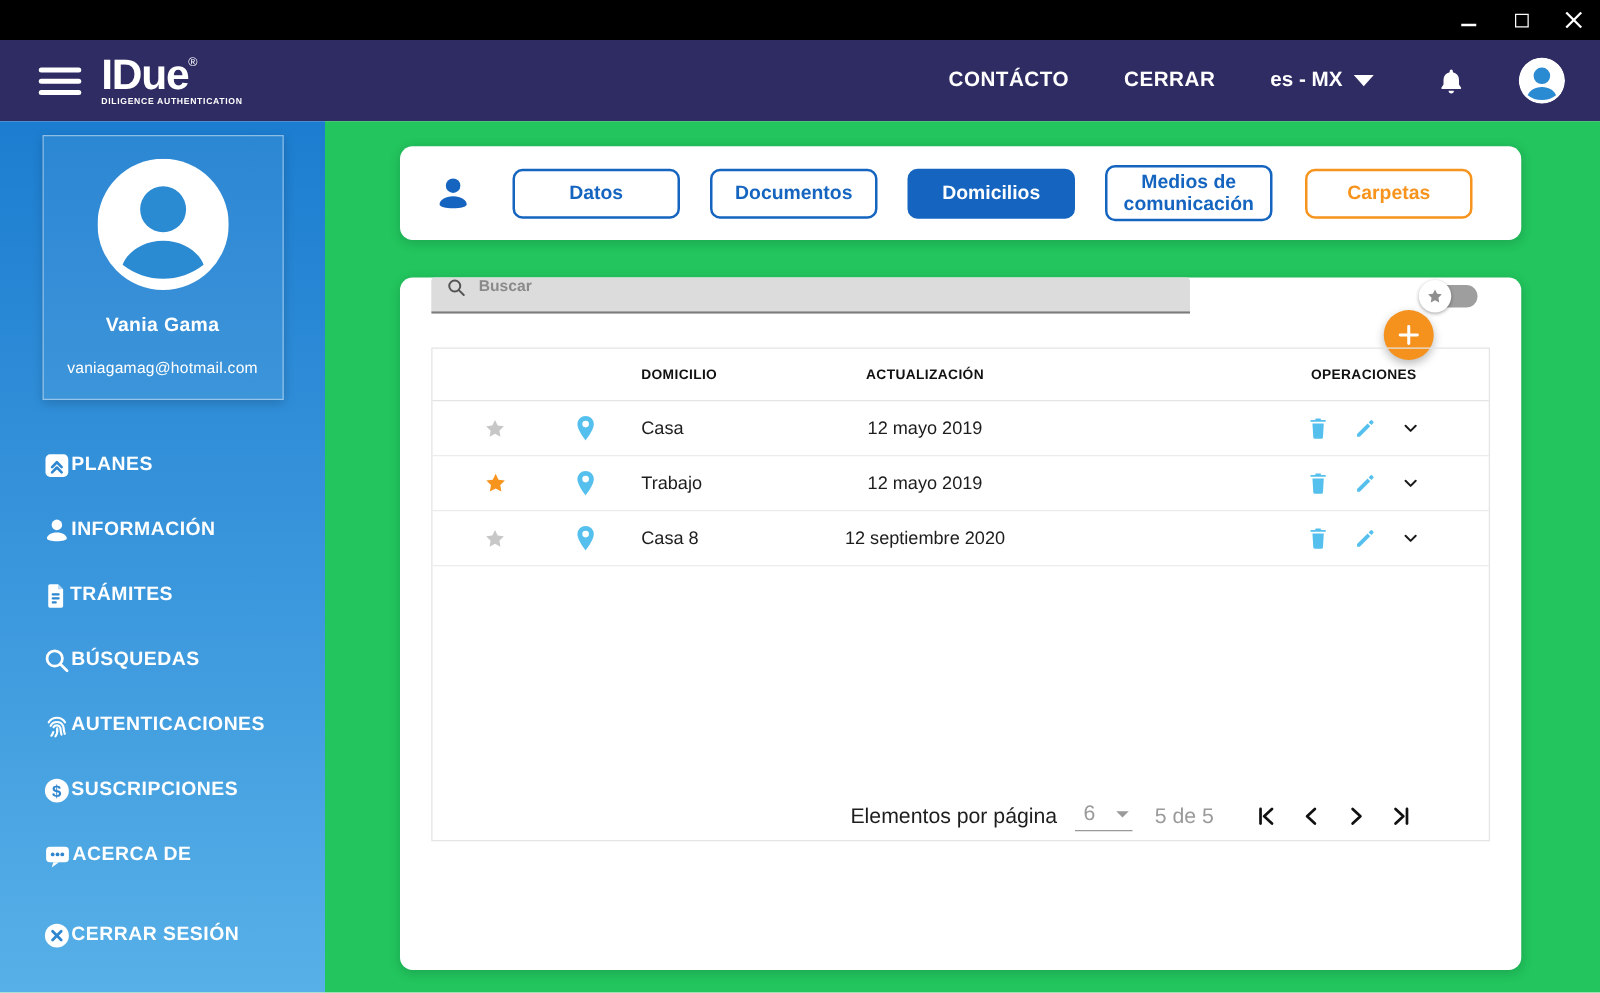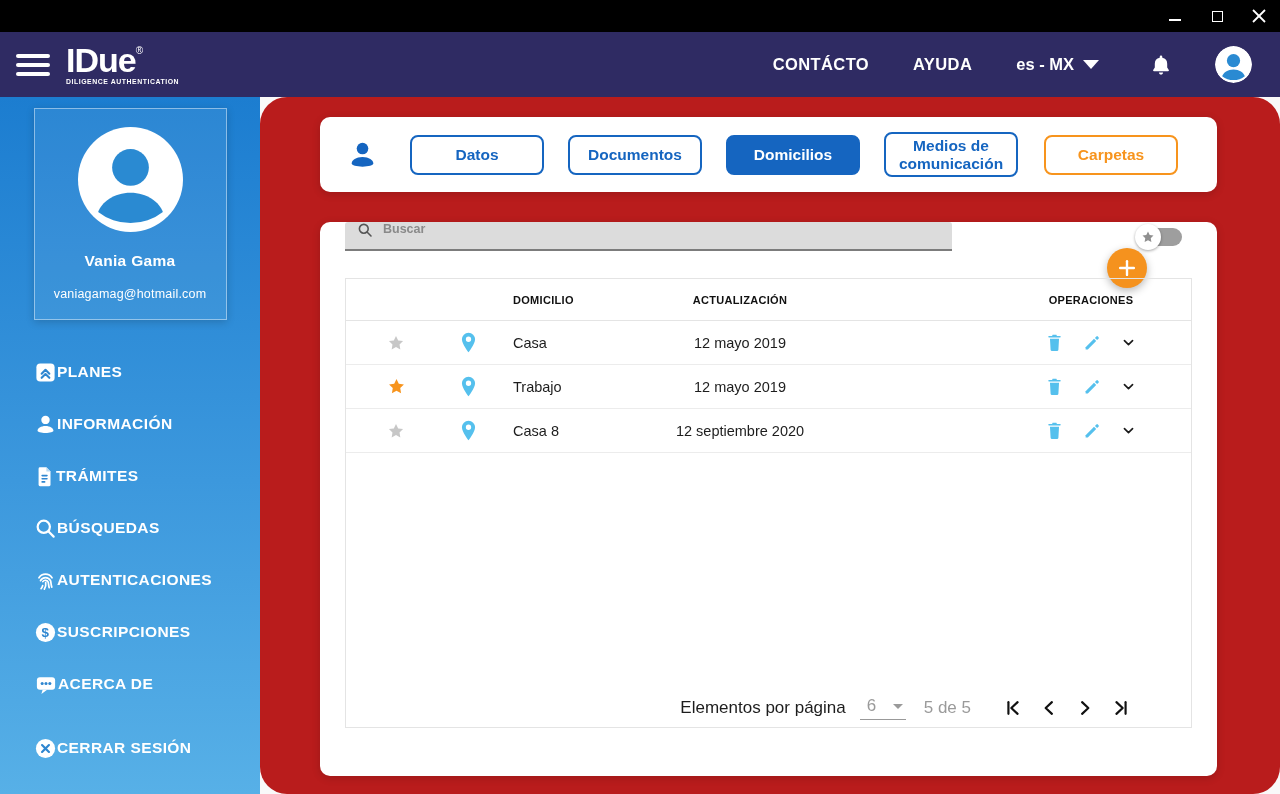--- a/index.html
+++ b/index.html
@@ -7,21 +7,21 @@
     font-family:"Liberation Sans", sans-serif; background:#f9f9f9; }
 
   
   .titlebar { height:32px; background:#000; display:flex; justify-content:flex-end; align-items:center; }
   .winbtn { width:42px; height:32px; display:flex; align-items:center; justify-content:center; cursor:pointer; }
   .min-glyph { width:12px; height:2px; background:#fff; margin-top:8px; }
   .max-glyph { width:11px; height:11px; border:1.7px solid #fff; }
   .close-glyph line { stroke:#fff; stroke-width:1.8; }
 
   
-  .navbar { height:65px; background:#2f2b63; display:flex; align-items:center; padding:0 28px 0 16px; }
+  .navbar { height:65px; background:#2f2b63; display:flex; align-items:center; padding:0 28px 0 31px; }
   .hamburger { width:34px; display:flex; flex-direction:column; gap:5px; cursor:pointer; }
   .hamburger span { display:block; height:4px; background:#fff; border-radius:2px; }
   .logo { margin-left:16px; color:#fff; line-height:1; }
   .logo-main { font-size:34px; font-weight:800; letter-spacing:-1px; }
   .logo-reg { font-size:10px; vertical-align:18px; }
   .logo-tag { font-size:6.9px; letter-spacing:0.55px; font-weight:700; margin-top:2px; }
   .nav-right { margin-left:auto; display:flex; align-items:center; }
   .nav-link { color:#fff; font-size:16.5px; font-weight:700; letter-spacing:0.4px; margin-left:44px; cursor:pointer; }
   .lang { display:flex; align-items:center; color:#fff; font-size:16.5px; font-weight:700; margin-left:44px; cursor:pointer; }
   .lang-caret { width:0; height:0; border-left:8px solid transparent; border-right:8px solid transparent; border-top:9px solid #fff; margin-left:9px; }
@@ -39,21 +39,21 @@
   .profile-avatar { width:105px; height:105px; margin-top:18px; }
   .profile-name { color:#fff; font-size:15.5px; font-weight:700; margin-top:20px; letter-spacing:0.3px; }
   .profile-email { color:#fff; font-size:12.5px; font-weight:400; margin-top:17px; letter-spacing:0.2px; }
   .menu { margin-top:40px; padding-left:34px; list-style:none; }
   .menu-item { display:flex; align-items:center; height:24px; margin-bottom:28px;
     color:#fff; font-size:15.5px; font-weight:700; letter-spacing:0.4px; cursor:pointer; }
   .menu-item svg { flex:none; }
   .menu-item.logout { margin-top:40px; }
 
   
-  .main { flex:1; background:#b91c1c; padding:20px 63px 0 60px;border-radius:27px; }
+  .main { flex:1; background:#22c55e; padding:20px 63px 0 60px; }
 
   .tab-card { height:75px; background:#fff; border-radius:10px; box-shadow:0 2px 9px rgba(0,0,0,0.16);
     display:flex; align-items:center; padding:0 27px; }
   .tab-person { margin-right:32px; display:flex; }
   .tab-btn { width:134px; min-height:40px; margin-right:24px; border:2px solid #1565c0; border-radius:8px;
     background:#fff; color:#1565c0; font-family:inherit; font-size:15.5px; font-weight:700; cursor:pointer;
     line-height:1.15; padding:3px 4px; }
   .tab-btn.active { background:#1565c0; color:#fff; }
   .tab-btn.orange { border-color:#f7941d; color:#f7941d; margin-right:0; margin-left:2px; }
 
@@ -71,21 +71,21 @@
   .search-box { width:607px; height:29px; background:#dcdcdc; border-bottom:2px solid #7c7c7c;
     border-radius:3px 3px 0 0; display:flex; align-items:flex-start; padding:0 12px; gap:10px; }
   .search-box input { flex:1; background:transparent; border:none; outline:none;
     font-family:inherit; font-size:12.5px; font-weight:700; color:#555; }
   .search-box input::placeholder { color:#8a8a8a; }
   .fav-toggle { margin-left:auto; margin-right:10px; position:relative; width:40px; height:18px;
     background:#9e9e9e; border-radius:9px; cursor:pointer; }
   .fav-knob { position:absolute; left:-7px; top:-4px; width:26px; height:26px; background:#fff;
     border-radius:50%; box-shadow:0 1px 3px rgba(0,0,0,0.35); display:flex; align-items:center; justify-content:center; }
 
-  .table-box { margin:27px 25px 0; height:450px; border:1px solid #e4e4e4; position:relative; }
+  .table-box { margin:27px 25px 0; height:395px; border:1px solid #e4e4e4; position:relative; }
   .tgrid { display:grid; grid-template-columns:100px 44px 150px 200px 1fr 200px; align-items:center; }
   .thead { height:42px; border-bottom:1px solid #e4e4e4; font-size:11px; font-weight:700;
     color:#111; letter-spacing:0.3px; }
   .trow { height:44px; border-bottom:1px solid #ececec; font-size:14.5px; color:#1d1d1d; }
   .cell-center { text-align:center; display:flex; justify-content:center; align-items:center; }
   .cell-name { padding-left:23px; }
   .cell-date { text-align:center; }
   .ops { display:flex; justify-content:center; align-items:center; gap:20px; }
   .ops .icon-btn { display:flex; cursor:pointer; background:none; border:none; padding:0; }
   .row-star svg { fill:#c7c7c7; }
@@ -130,21 +130,21 @@
       <span></span>
       <span></span>
       <span></span>
     </div>
   <div class="logo">
     <div><span class="logo-main">IDue</span><span class="logo-reg">®</span></div>
     <div class="logo-tag">DILIGENCE AUTHENTICATION</div>
   </div>
   <div class="nav-right">
     <span class="nav-link">CONTÁCTO</span>
-    <span class="nav-link">AYUDA</span>
+    <span class="nav-link">CERRAR</span>
     <span class="lang">
       <span>es - MX</span>
       <span class="lang-caret"></span>
     </span>
     <span class="bell">
       <svg width="24" height="26" viewBox="0 0 24 24" fill="#fff">
           <path d="M12 2.6a1.3 1.3 0 0 1 1.3 1.3v.8A6.2 6.2 0 0 1 18.2 10.8v3.7l1.6 2.4a.85.85 0 0 1-.7 1.3H4.9a.85.85 0 0 1-.7-1.3l1.6-2.4v-3.7A6.2 6.2 0 0 1 10.7 4.7v-.8A1.3 1.3 0 0 1 12 2.6z"></path>
           <path d="M9.9 19.6h4.2a2.1 2.1 0 0 1-4.2 0z"></path>
         </svg>
     </span>

